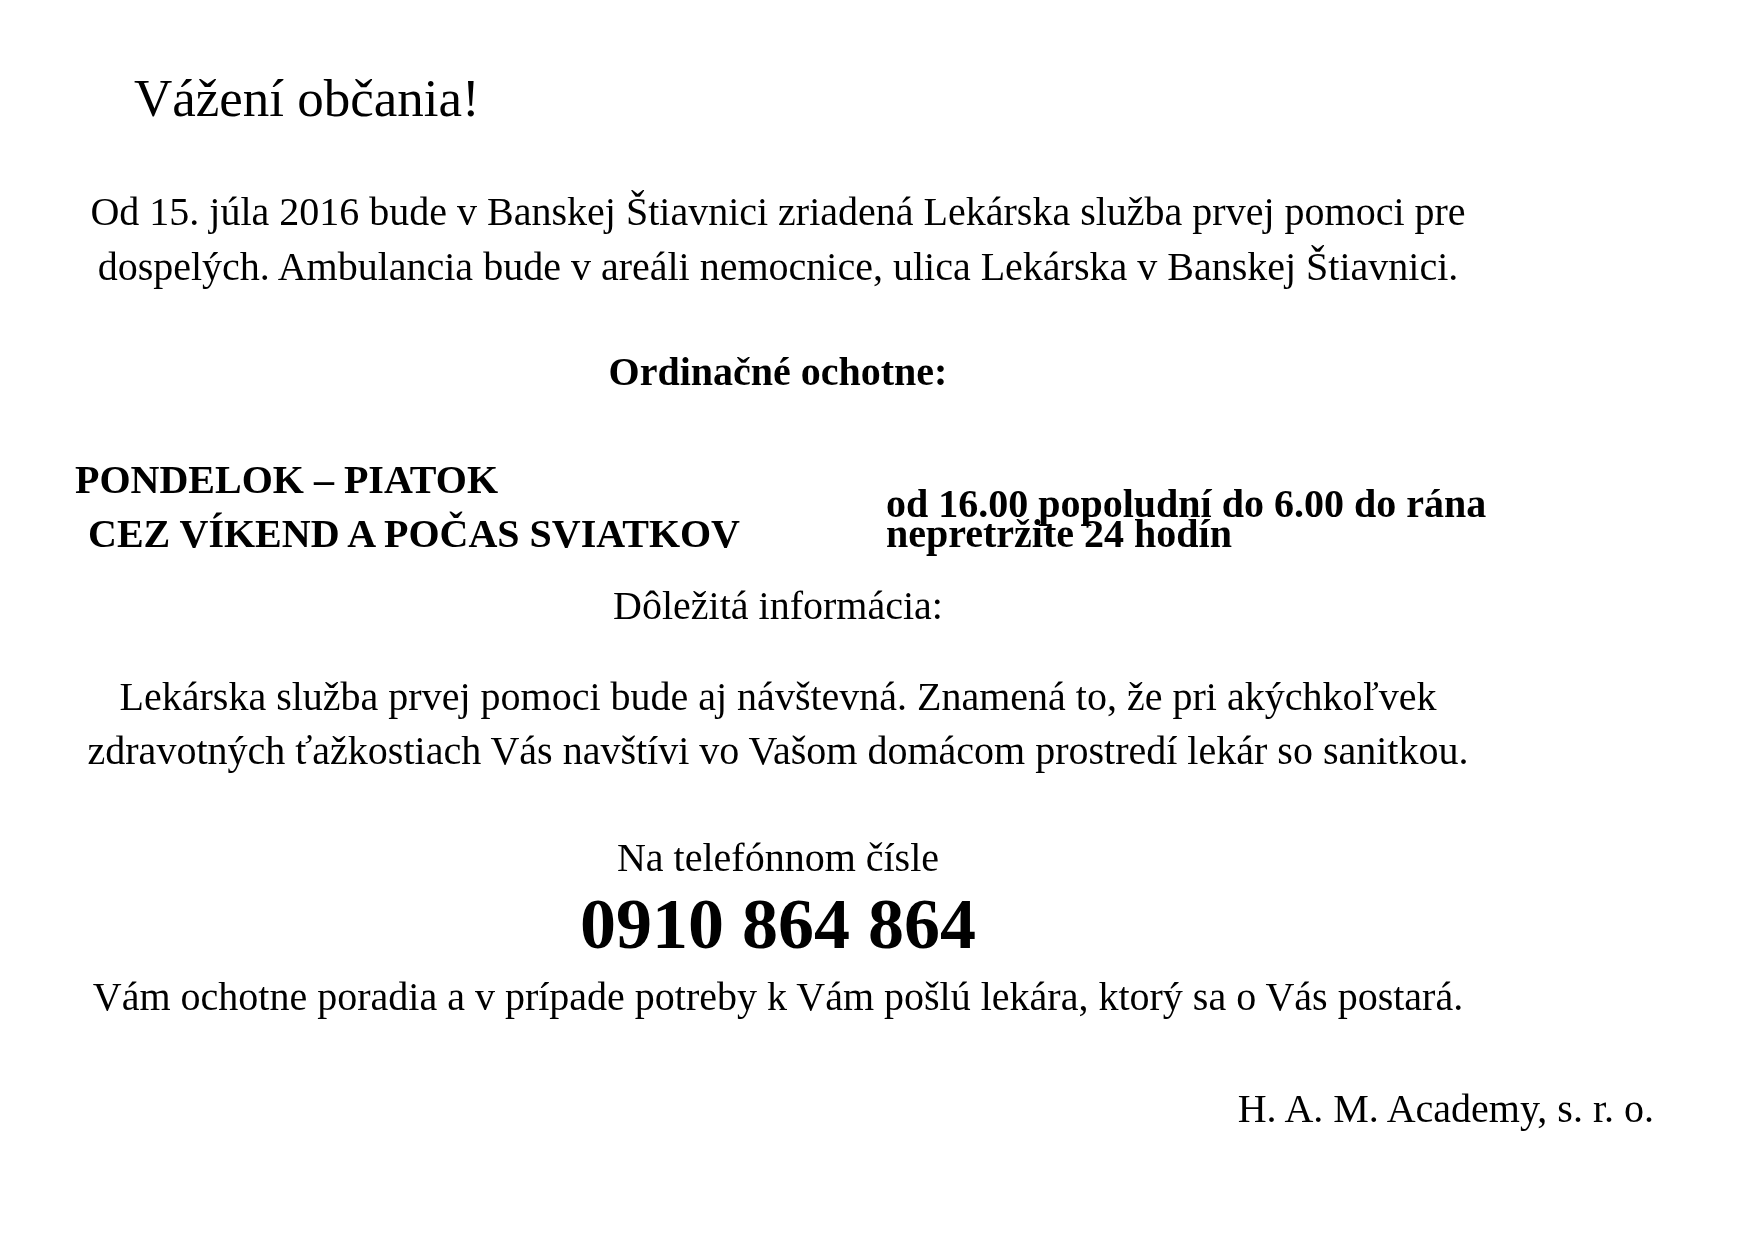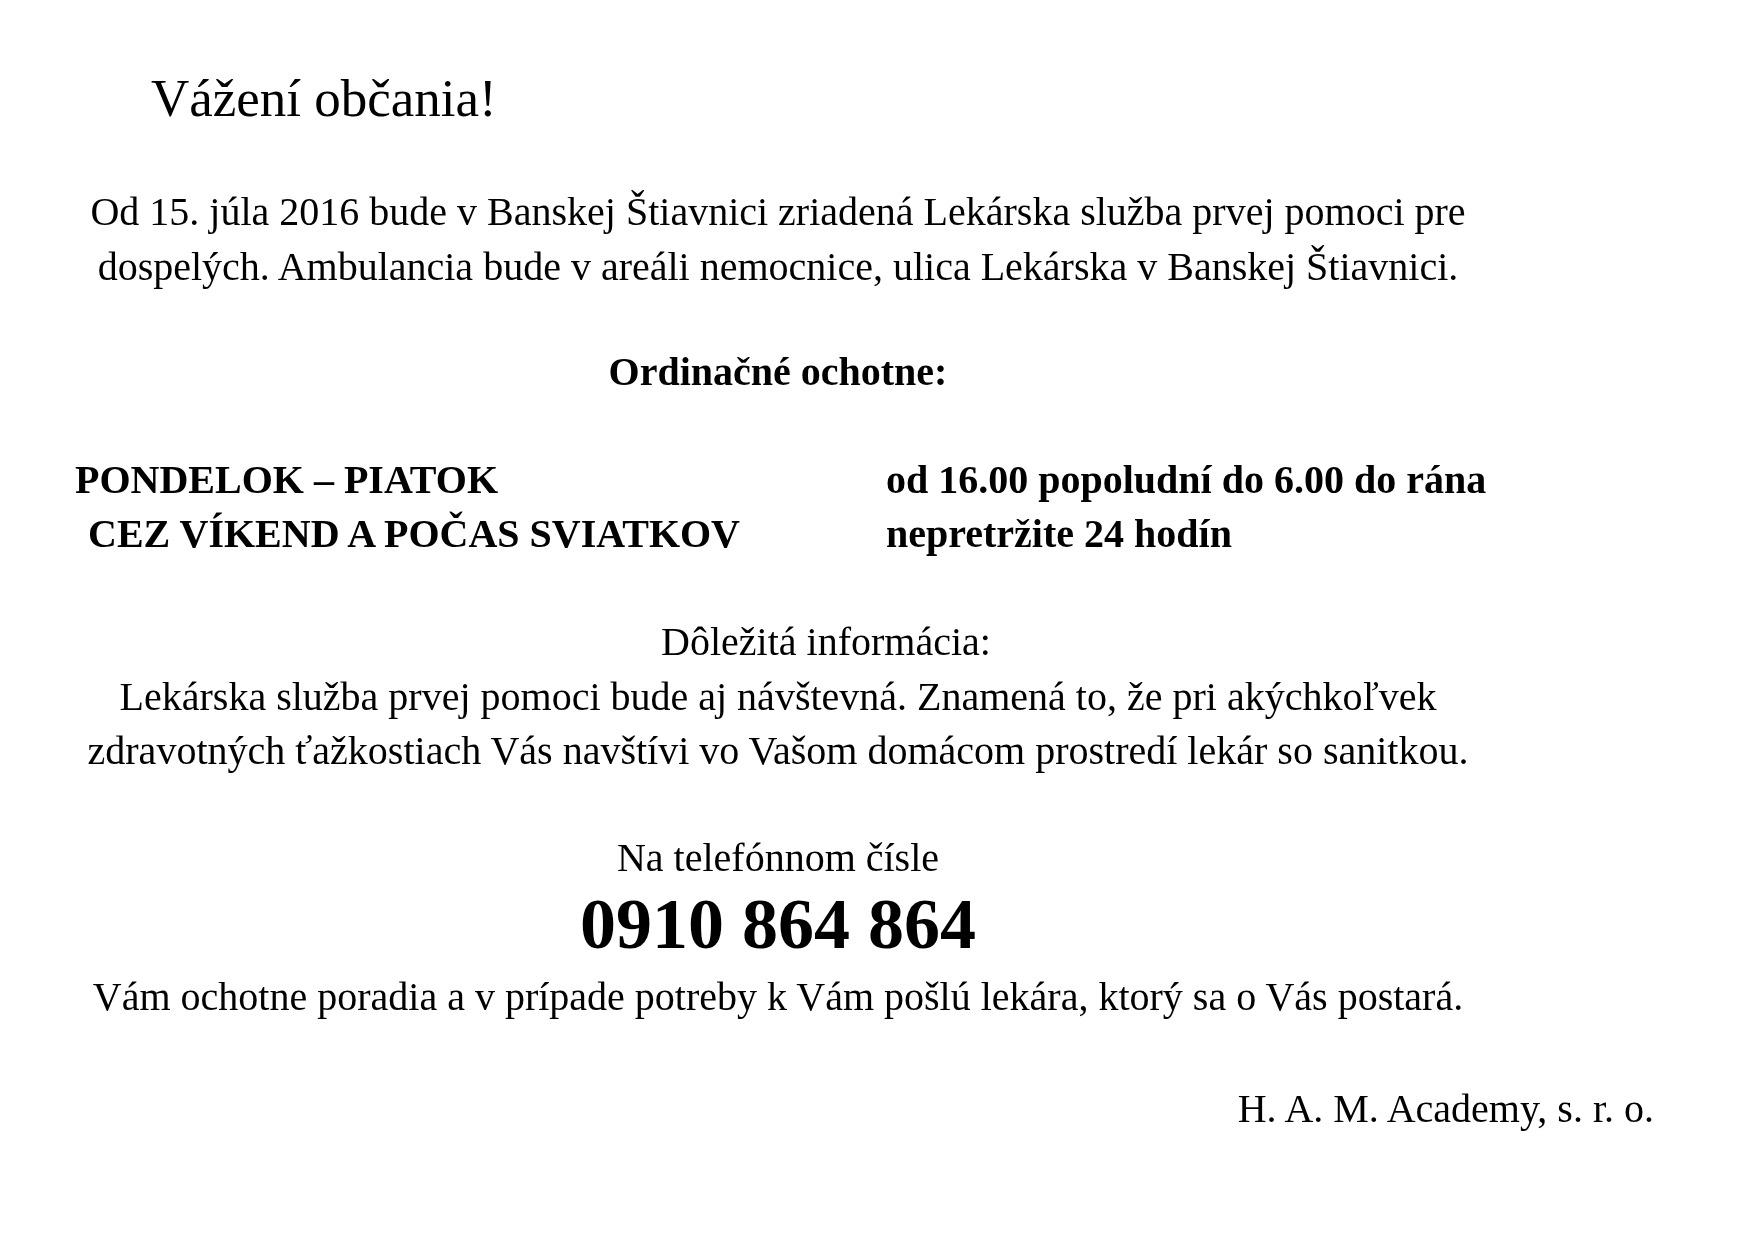--- a/index.html
+++ b/index.html
@@ -3,21 +3,21 @@
 <meta charset="utf-8">
 <style>
   html, body { margin: 0; padding: 0; }
   body {
     width: 1754px; height: 1240px; background: #ffffff; color: #000000;
     font-family: "Liberation Serif", "DejaVu Serif", serif;
     position: relative; overflow: hidden;
   }
   .abs { position: absolute; white-space: nowrap; line-height: 1; }
   .center { left: 0; width: 1556px; text-align: center; }
-  .title { left: 151px; top: 72px; font-size: 53px; font-family: Liberation Serif, serif; }
+  .title { left: 134px; top: 72px; font-size: 53px; font-family: Liberation Serif, serif; }
   .p { font-size: 40px; }
   .bold { font-weight: bold; }
   .phone { font-size: 72px; font-weight: bold; }
   .sched-left { left: 75px; font-size: 40px; font-weight: bold; }
   .sched-right { left: 886px; font-size: 40px; font-weight: bold; }
   .sig { right: 100px; font-size: 40px; text-align: right; }
 </style>
 </head>
 <body>
 
@@ -25,29 +25,29 @@
   <div class="abs title">Vážení občania!</div>
 
   <div class="abs center p" style="top:192px;">Od 15. júla 2016 bude v Banskej  Štiavnici zriadená Lekárska služba prvej pomoci pre</div>
   <div class="abs center p" style="top:247px;">dospelých. Ambulancia bude v areáli nemocnice, ulica Lekárska v Banskej Štiavnici.</div>
 
   <div class="abs center p bold" style="top:352px;">Ordinačné ochotne:</div>
 
   <div>
     <div>
       <div class="abs sched-left" style="top:460px;">PONDELOK – PIATOK</div>
-      <div class="abs sched-right" style="top:460px;text-align:right;">od 16.00 popoludní  do 6.00  do rána</div>
+      <div class="abs sched-right" style="top:484px;text-align:right;">od 16.00 popoludní  do 6.00  do rána</div>
     </div>
     <div>
       <div class="abs sched-left" style="top:514px;margin-left:13px;">CEZ VÍKEND A POČAS SVIATKOV</div>
       <div class="abs sched-right" style="top:514px;">nepretržite 24 hodín</div>
     </div>
   </div>
 
-  <div class="abs center p" style="top:622px;padding-left:48px;">Dôležitá informácia:</div>
+  <div class="abs center p" style="top:586px;">Dôležitá informácia:</div>
   <div class="abs center p" style="top:677px;">Lekárska služba prvej pomoci bude aj návštevná. Znamená to, že pri akýchkoľvek</div>
   <div class="abs center p" style="top:731px;">zdravotných ťažkostiach Vás navštívi vo Vašom domácom prostredí lekár so sanitkou.</div>
 
   <div class="abs center p" style="top:838px;">Na telefónnom čísle</div>
   <div class="abs center phone" style="top:888px;">0910 864 864</div>
   <div class="abs center p" style="top:977px;">Vám ochotne poradia a v prípade potreby k Vám pošlú lekára, ktorý sa o Vás postará.</div>
 
   <div class="abs sig" style="top:1089px;">H. A. M. Academy, s. r. o.</div>
 </div>
 

